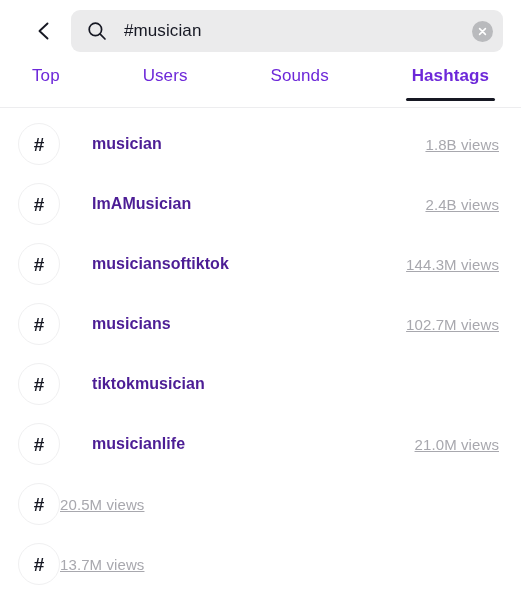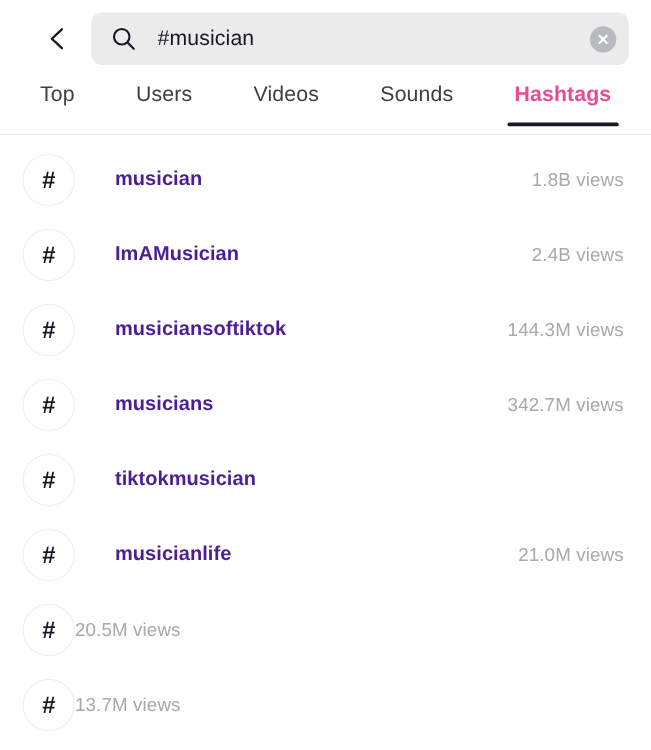--- a/index.html
+++ b/index.html
@@ -18,22 +18,21 @@
     height: 600px;
     background: #ffffff;
     overflow: hidden;
   }
 
   
   .search-header {
     display: flex;
     align-items: center;
     height: 62px;
-    padding: 0 18px 0 11px;
-    margin-left: 16px;
+    padding: 0 18px 0 25px;
   }
 
   .back-button {
     width: 38px;
     height: 38px;
     flex: 0 0 38px;
     display: flex;
     align-items: center;
     justify-content: center;
     cursor: pointer;
@@ -101,33 +100,33 @@
     align-items: flex-start;
     justify-content: space-between;
     height: 46px;
     padding: 0 30px;
     border-bottom: 1px solid #ededef;
   }
 
   .tab {
     position: relative;
     font-size: 17px;
-    color: #404040;
+    color: #6d28d9;
     font-weight: 400;
     padding: 4px 2px 0 2px;
     cursor: pointer;
     background: none;
     border: none;
     font-family: "Liberation Sans", sans-serif;
     letter-spacing: 0.1px;
     white-space: nowrap;
   }
 
   .tab.active {
-    color: #ec4899;
+    color: #6d28d9;
     font-weight: 700;
   }
 
   .tab.active .tab-underline {
     position: absolute;
     left: -4px;
     right: -4px;
     bottom: -15px;
     height: 3px;
     background: #161823;
@@ -176,20 +175,21 @@
   }
 
   .hashtag-views {
     flex: 0 0 auto;
     font-size: 15px;
     color: #a8a8ae;
     font-weight: 400;
     text-align: right;
     letter-spacing: 0.1px;
     white-space: nowrap;
+    text-decoration: underline;
   }
 </style>
 </head>
 <body>
 
 <div id="app">
 
   <div class="search-header">
 
     <button class="back-button">
@@ -219,23 +219,20 @@
   </div>
 
   <div class="tabs">
     <button class="tab">
       <span>Top</span>
     </button>
     <button class="tab">
       <span>Users</span>
     </button>
     <button class="tab">
-      <span>Videos</span>
-    </button>
-    <button class="tab">
       <span>Sounds</span>
     </button>
     <button class="tab active">
       <span>Hashtags</span>
       <span class="tab-underline"></span>
     </button>
   </div>
 
   <div class="hashtag-list">
 
@@ -253,21 +250,21 @@
 
     <div class="hashtag-row">
       <div class="hash-avatar">#</div>
       <div class="hashtag-name">musiciansoftiktok</div>
       <div class="hashtag-views">144.3M views</div>
     </div>
 
     <div class="hashtag-row">
       <div class="hash-avatar">#</div>
       <div class="hashtag-name">musicians</div>
-      <div class="hashtag-views">342.7M views</div>
+      <div class="hashtag-views">102.7M views</div>
     </div>
 
     <div class="hashtag-row">
       <div class="hash-avatar">#</div>
       <div class="hashtag-name">tiktokmusician</div>
     </div>
 
     <div class="hashtag-row">
       <div class="hash-avatar">#</div>
       <div class="hashtag-name">musicianlife</div>

